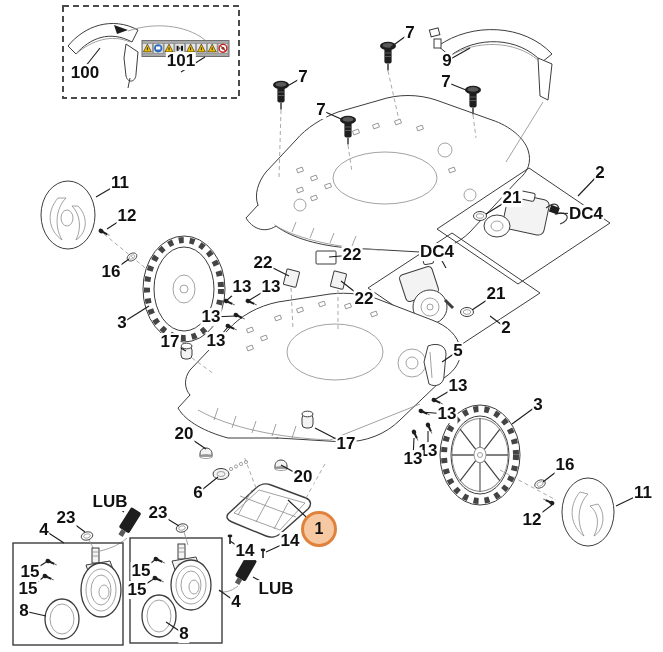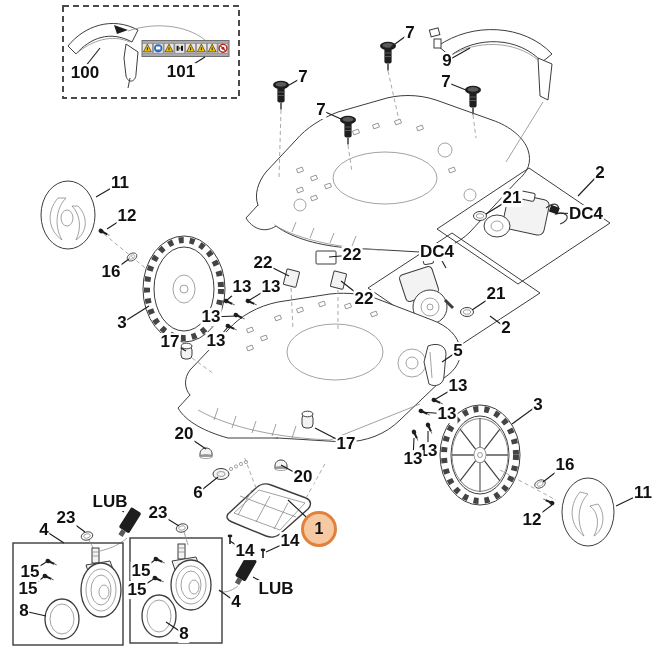--- a/index.html
+++ b/index.html
@@ -395,21 +395,21 @@
       <line x1="137" y1="590" x2="155" y2="578"></line>
       <line x1="24" y1="611" x2="46" y2="616"></line>
       <line x1="184" y1="634" x2="166" y2="622"></line>
       <line x1="245" y1="551" x2="230" y2="541"></line>
       <line x1="290" y1="541" x2="266" y2="552"></line>
       <line x1="319" y1="529" x2="288" y2="500"></line>
     </svg>
 
 <div id="callout-layer">
       <div class="callout" style="left: 85px; top: 73px;">100</div>
-      <div class="callout" style="left: 181px; top: 72px;">101</div>
+      <div class="callout" style="left: 181px; top: 61px;">101</div>
       <div class="callout" style="left: 303px; top: 77px;">7</div>
       <div class="callout" style="left: 410px; top: 33px;">7</div>
       <div class="callout" style="left: 321px; top: 110px;">7</div>
       <div class="callout" style="left: 446px; top: 82px;">7</div>
       <div class="callout" style="left: 447px; top: 61px;">9</div>
       <div class="callout" style="left: 600px; top: 173px;">2</div>
       <div class="callout" style="left: 586px; top: 214px;">DC4</div>
       <div class="callout" style="left: 512px; top: 198px;">21</div>
       <div class="callout" style="left: 437px; top: 252px;">DC4</div>
       <div class="callout" style="left: 496px; top: 294px;">21</div>

